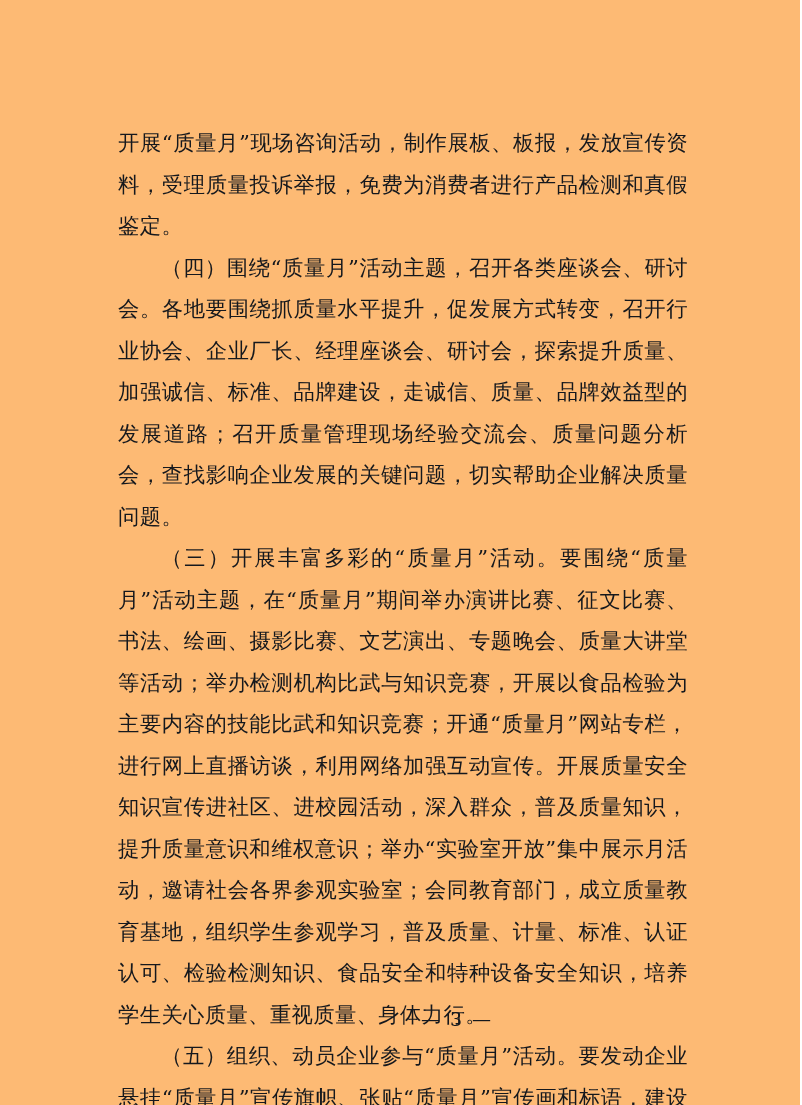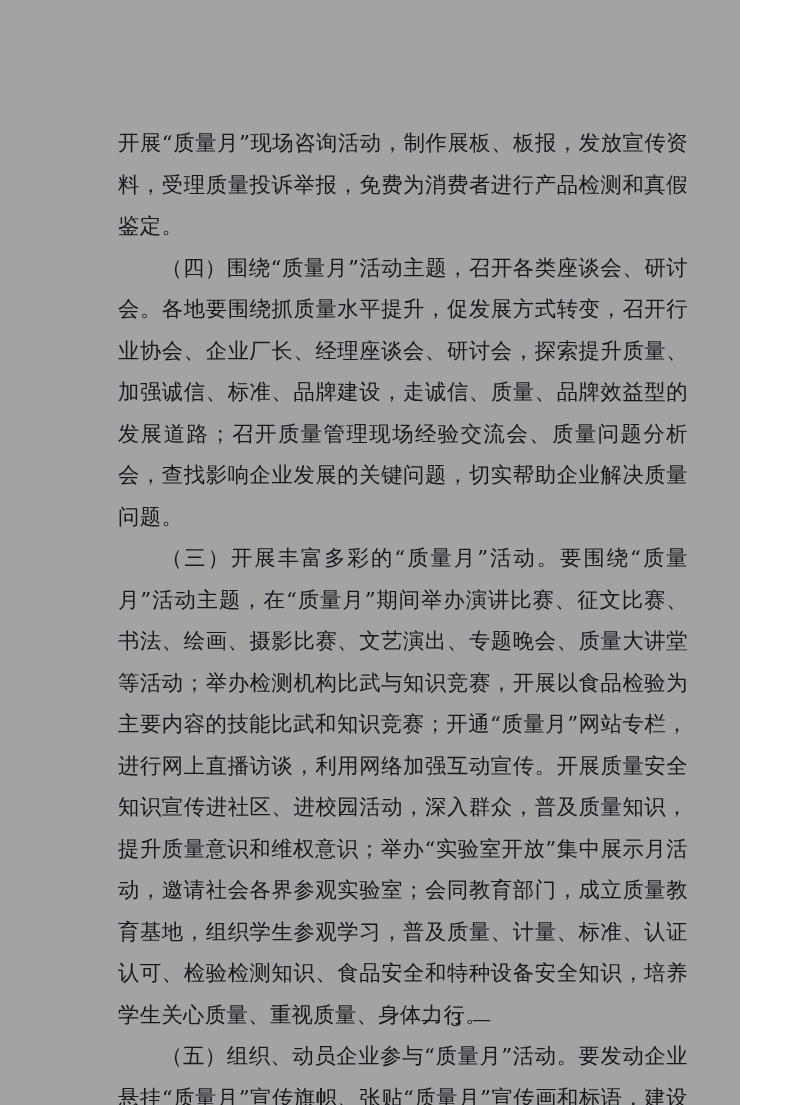--- a/index.html
+++ b/index.html
@@ -12,23 +12,23 @@
     height: 1105px;
     position: relative;
     font-family: "DejaVu Serif", "Liberation Serif", serif;
     color: #12151a;
     overflow: hidden;
   }
   .page {
     position: absolute;
     left: 0;
     top: 0;
-    width: 740px;
+    width: 800px;
     height: 1105px;
-    background: #a3a3a3;
+    background: #fdba74;
   }
   .content {
     position: absolute;
     left: 118px;
     top: 122px;
     width: 570px;
   }
   .para {
     font-size: 21.3px;
     line-height: 41.5px;

